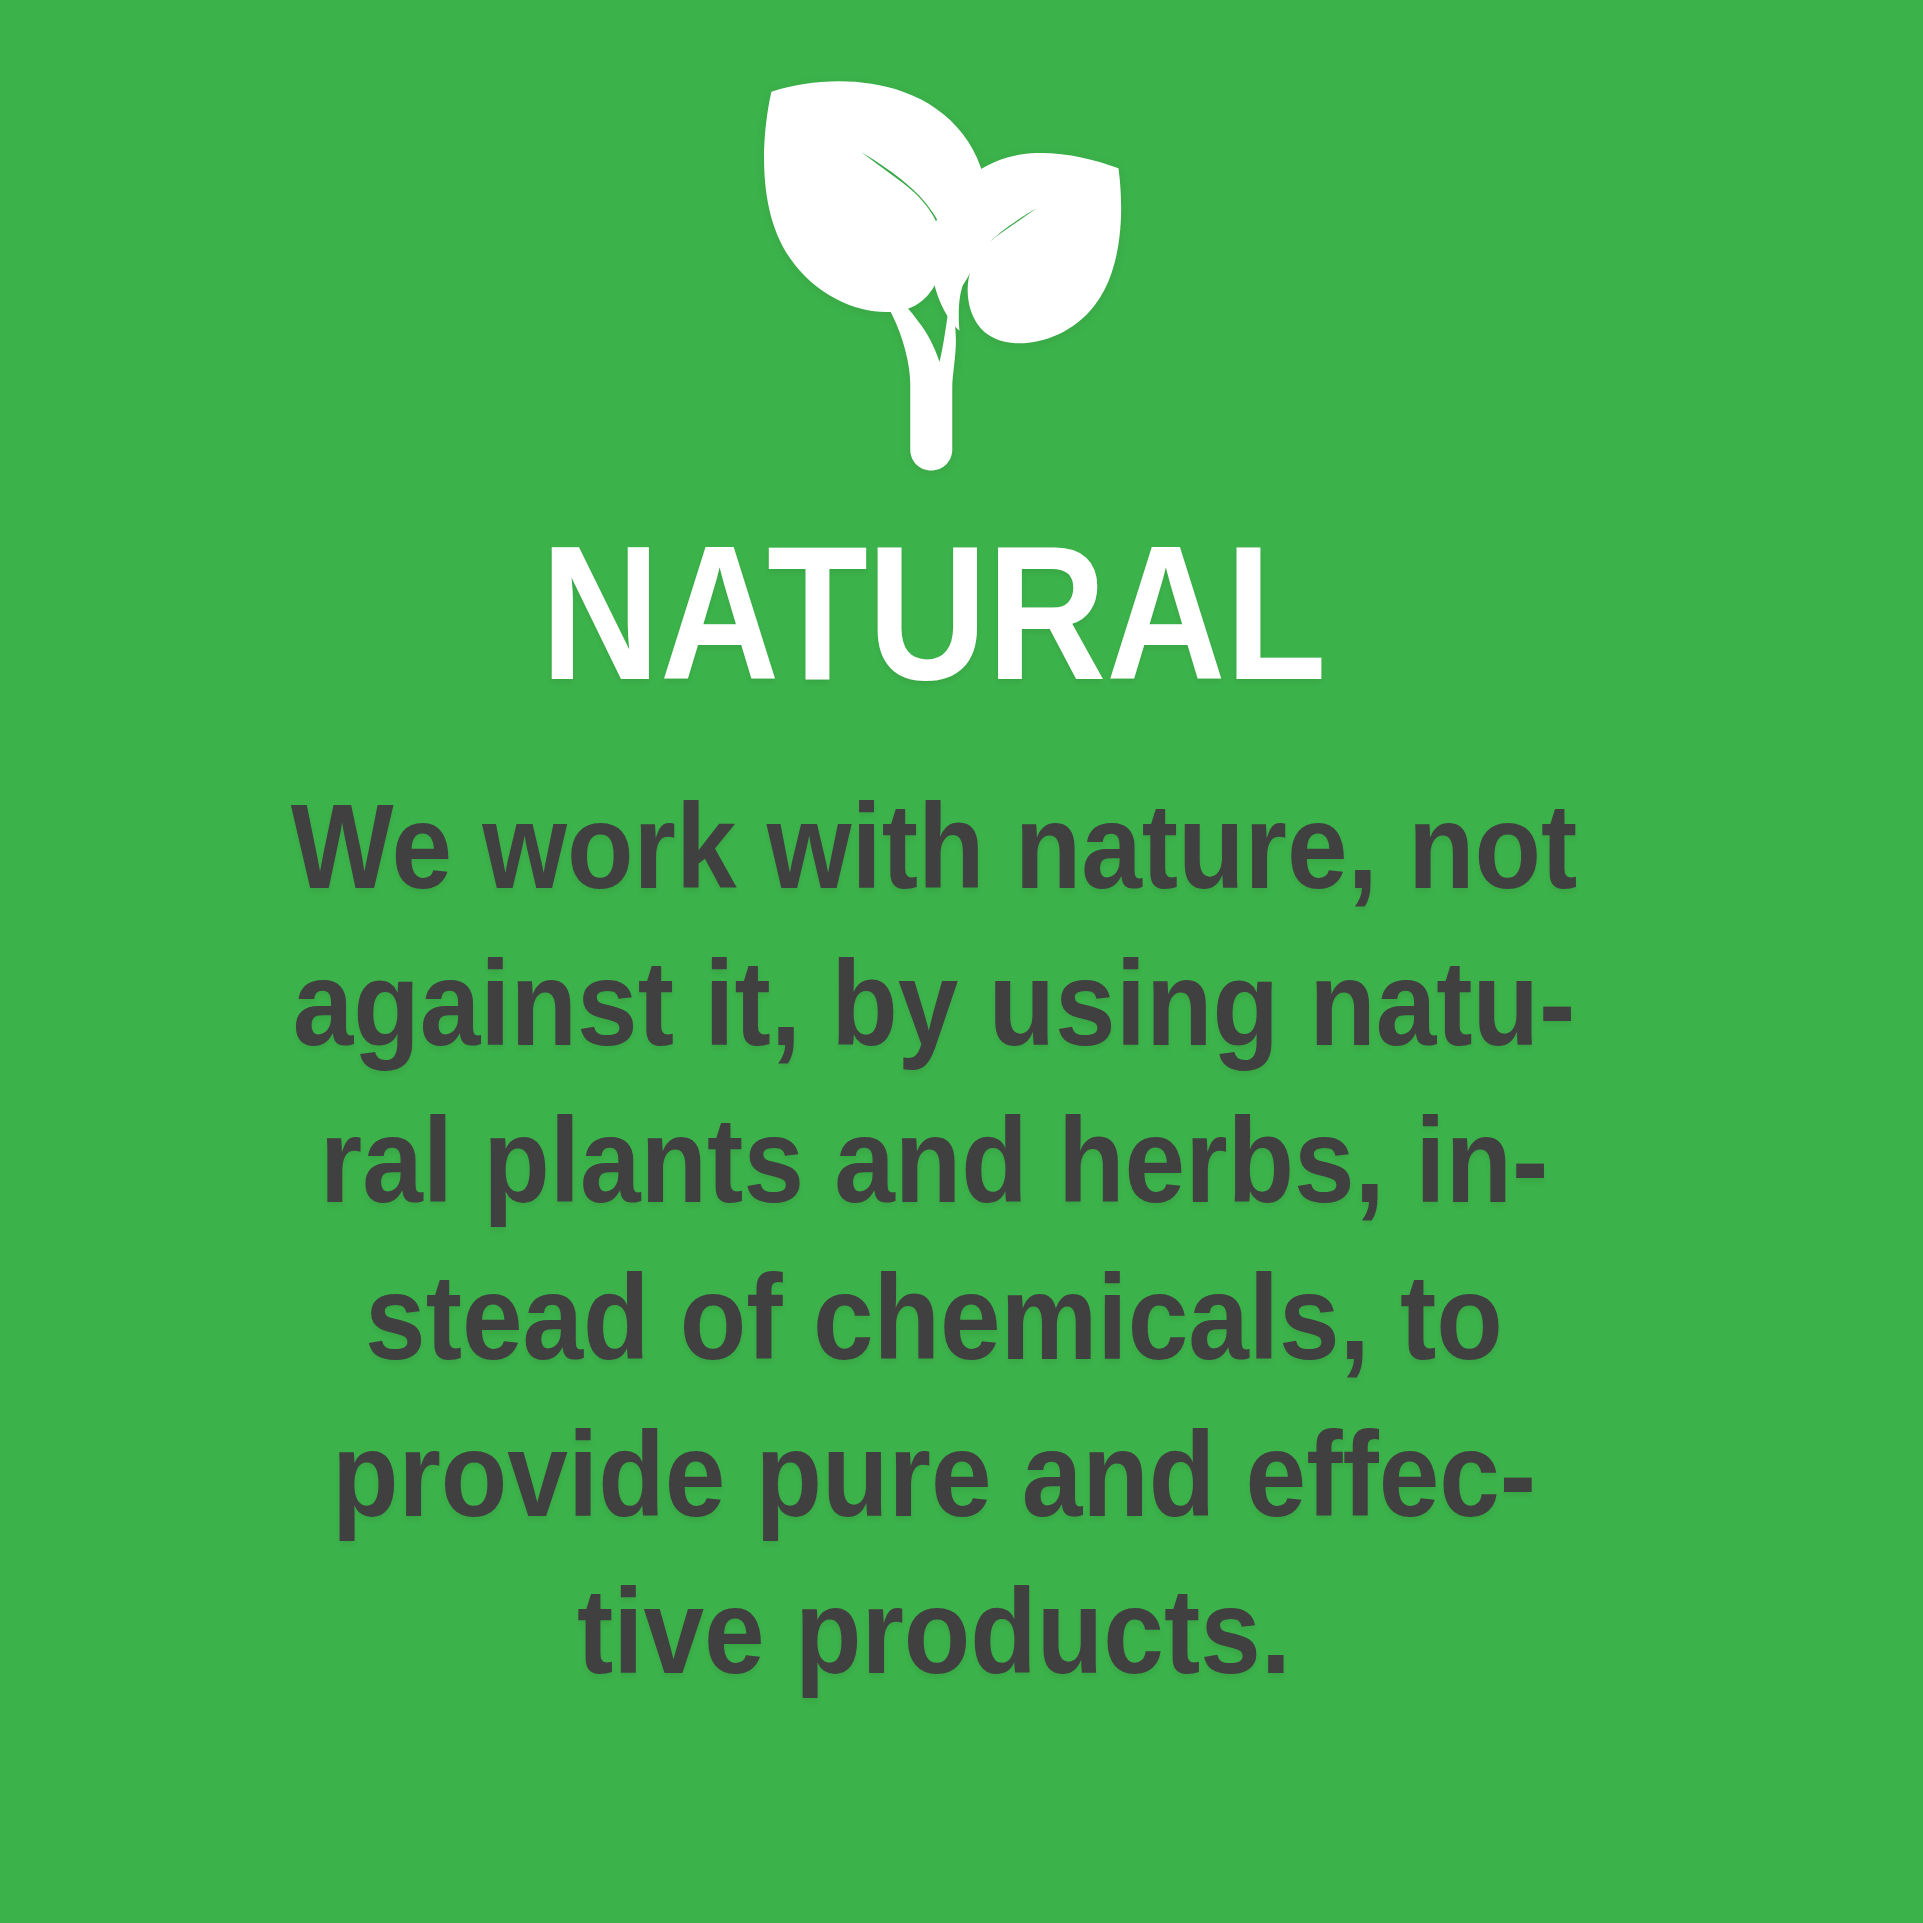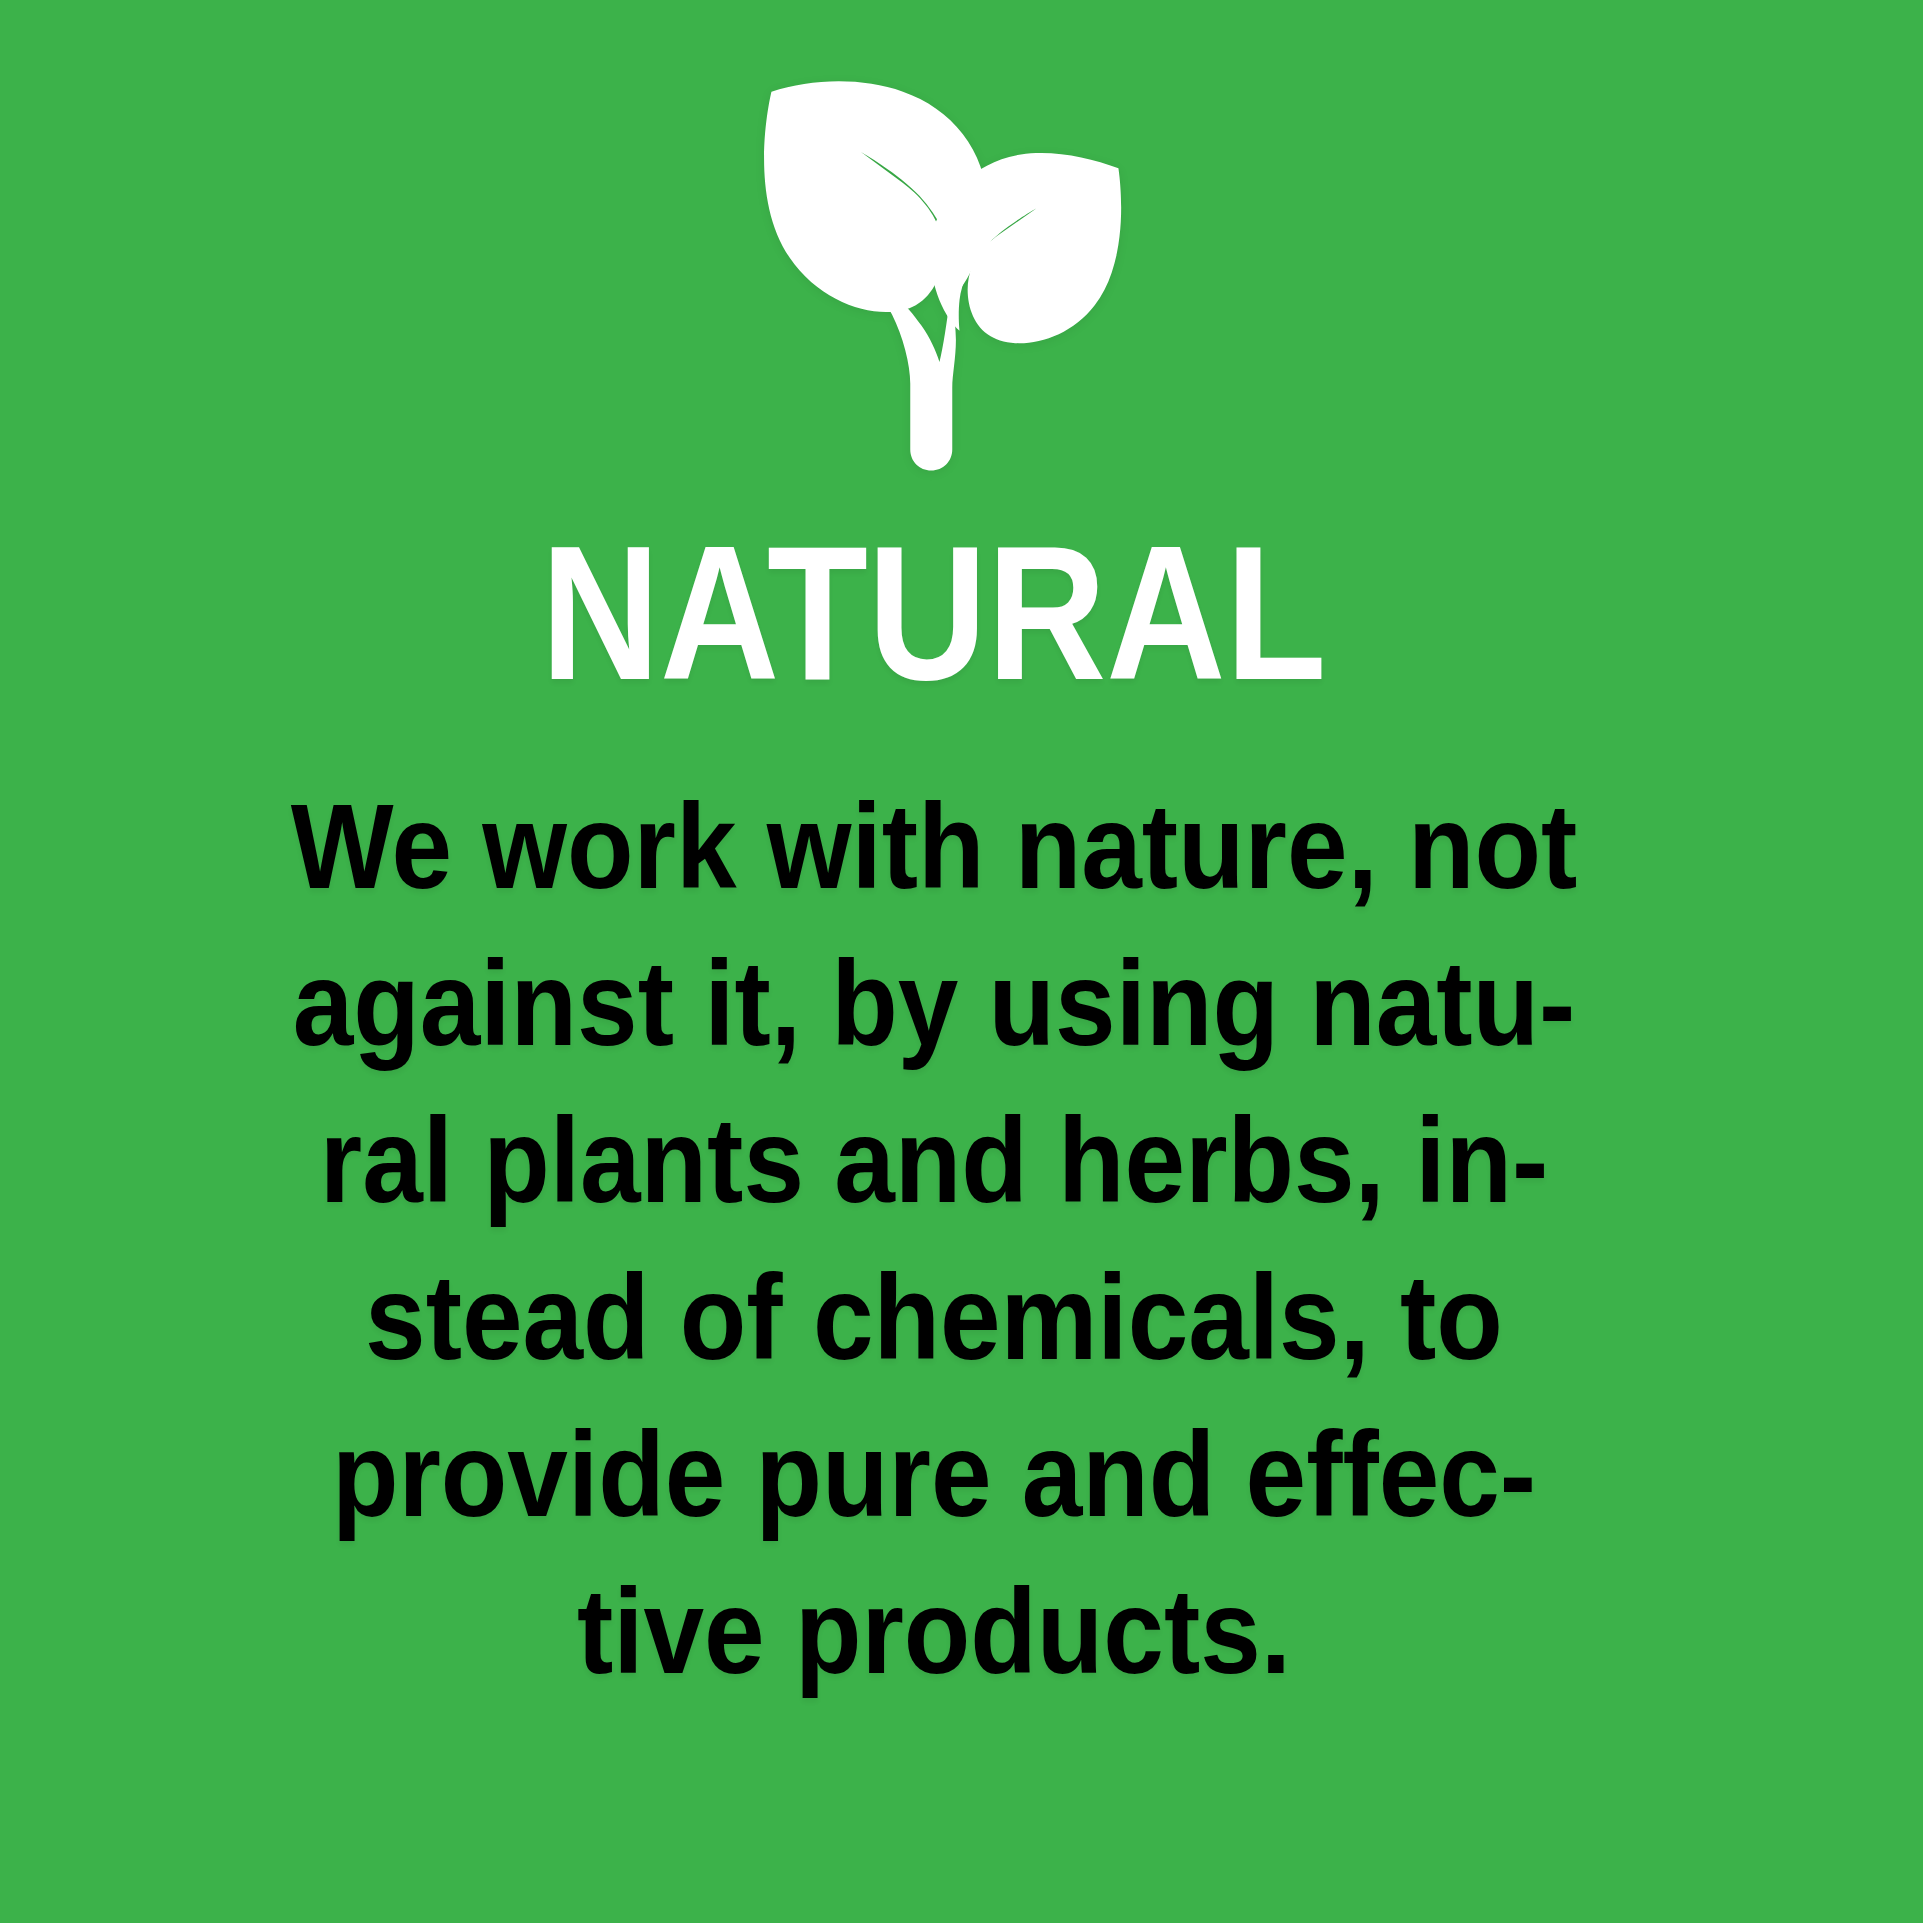--- a/index.html
+++ b/index.html
@@ -63,21 +63,21 @@
   }
 
   
   .body-copy {
     position: absolute;
     top: 768px;
     left: 50%;
     transform: translateX(-50%);
     width: 1572px;
     text-align: center;
-    color: #000000;
+    color: #404040;
     font-family: "Liberation Sans", sans-serif;
     font-weight: bold;
     font-size: 121px;
     line-height: 157px;
     text-shadow: 0 3.7px 5.5px rgba(0,0,0,0.06);
   }
   .body-line {
     display: block;
     white-space: nowrap;
     transform: scaleX(0.90);

